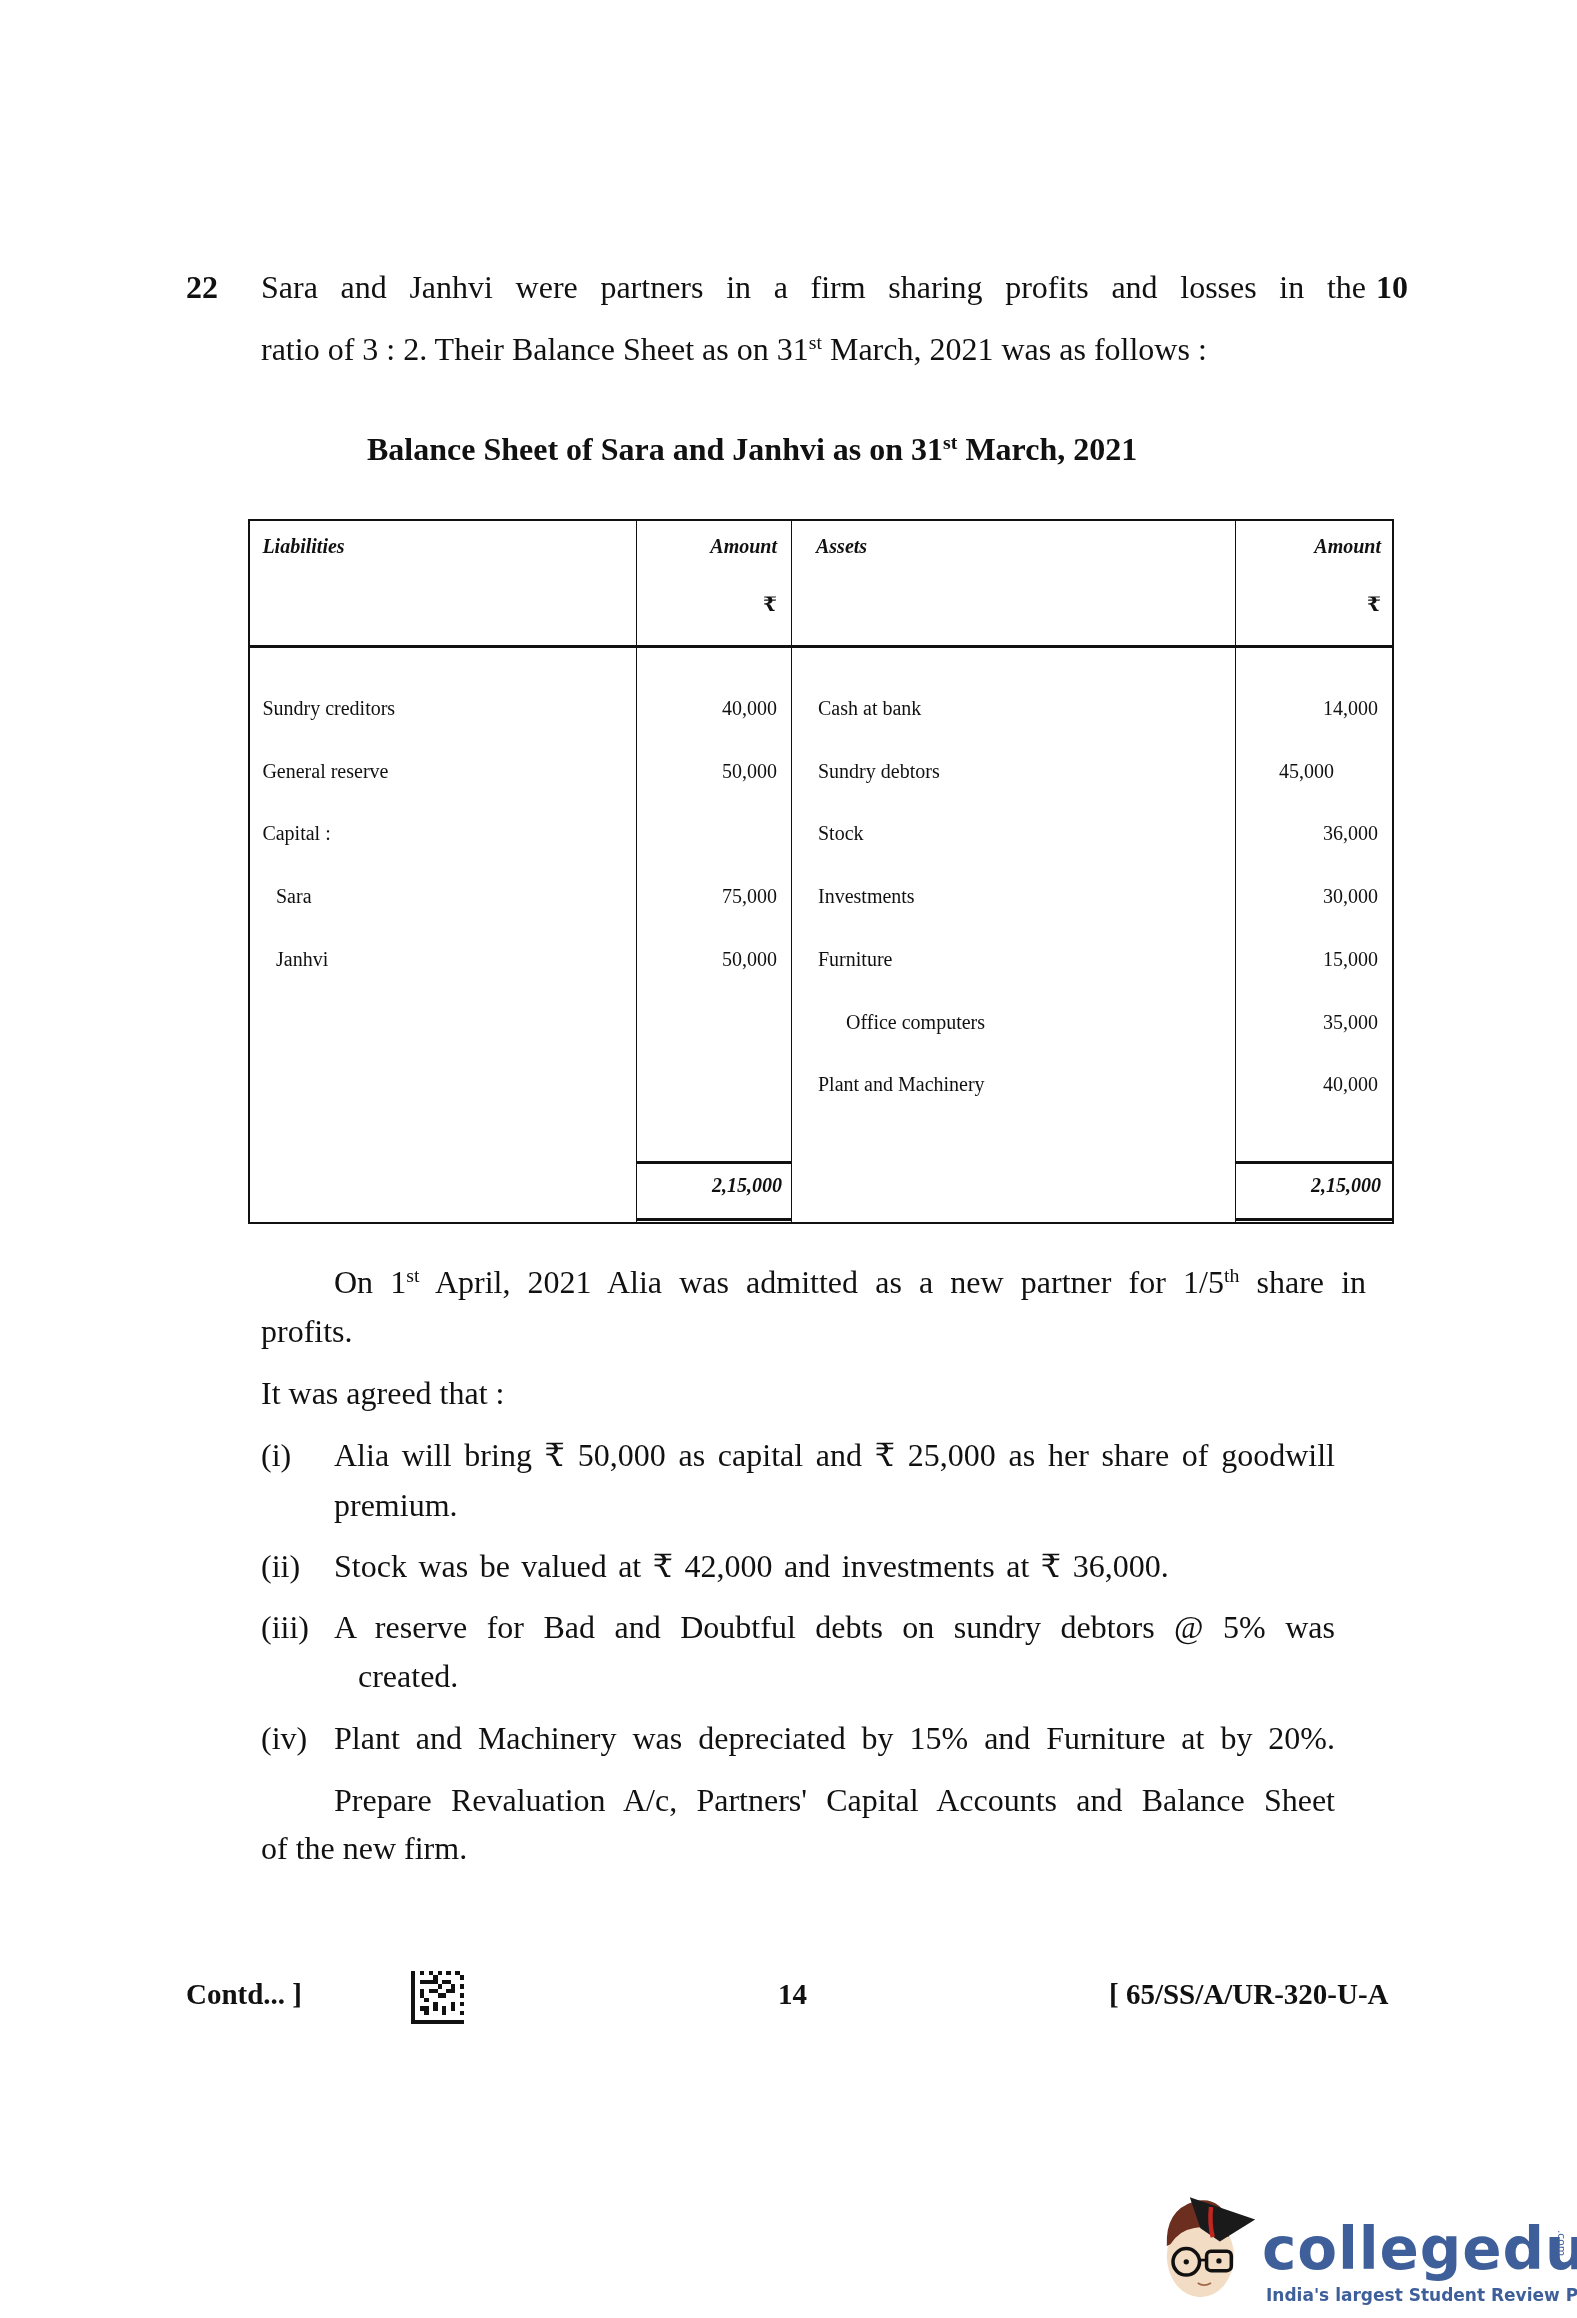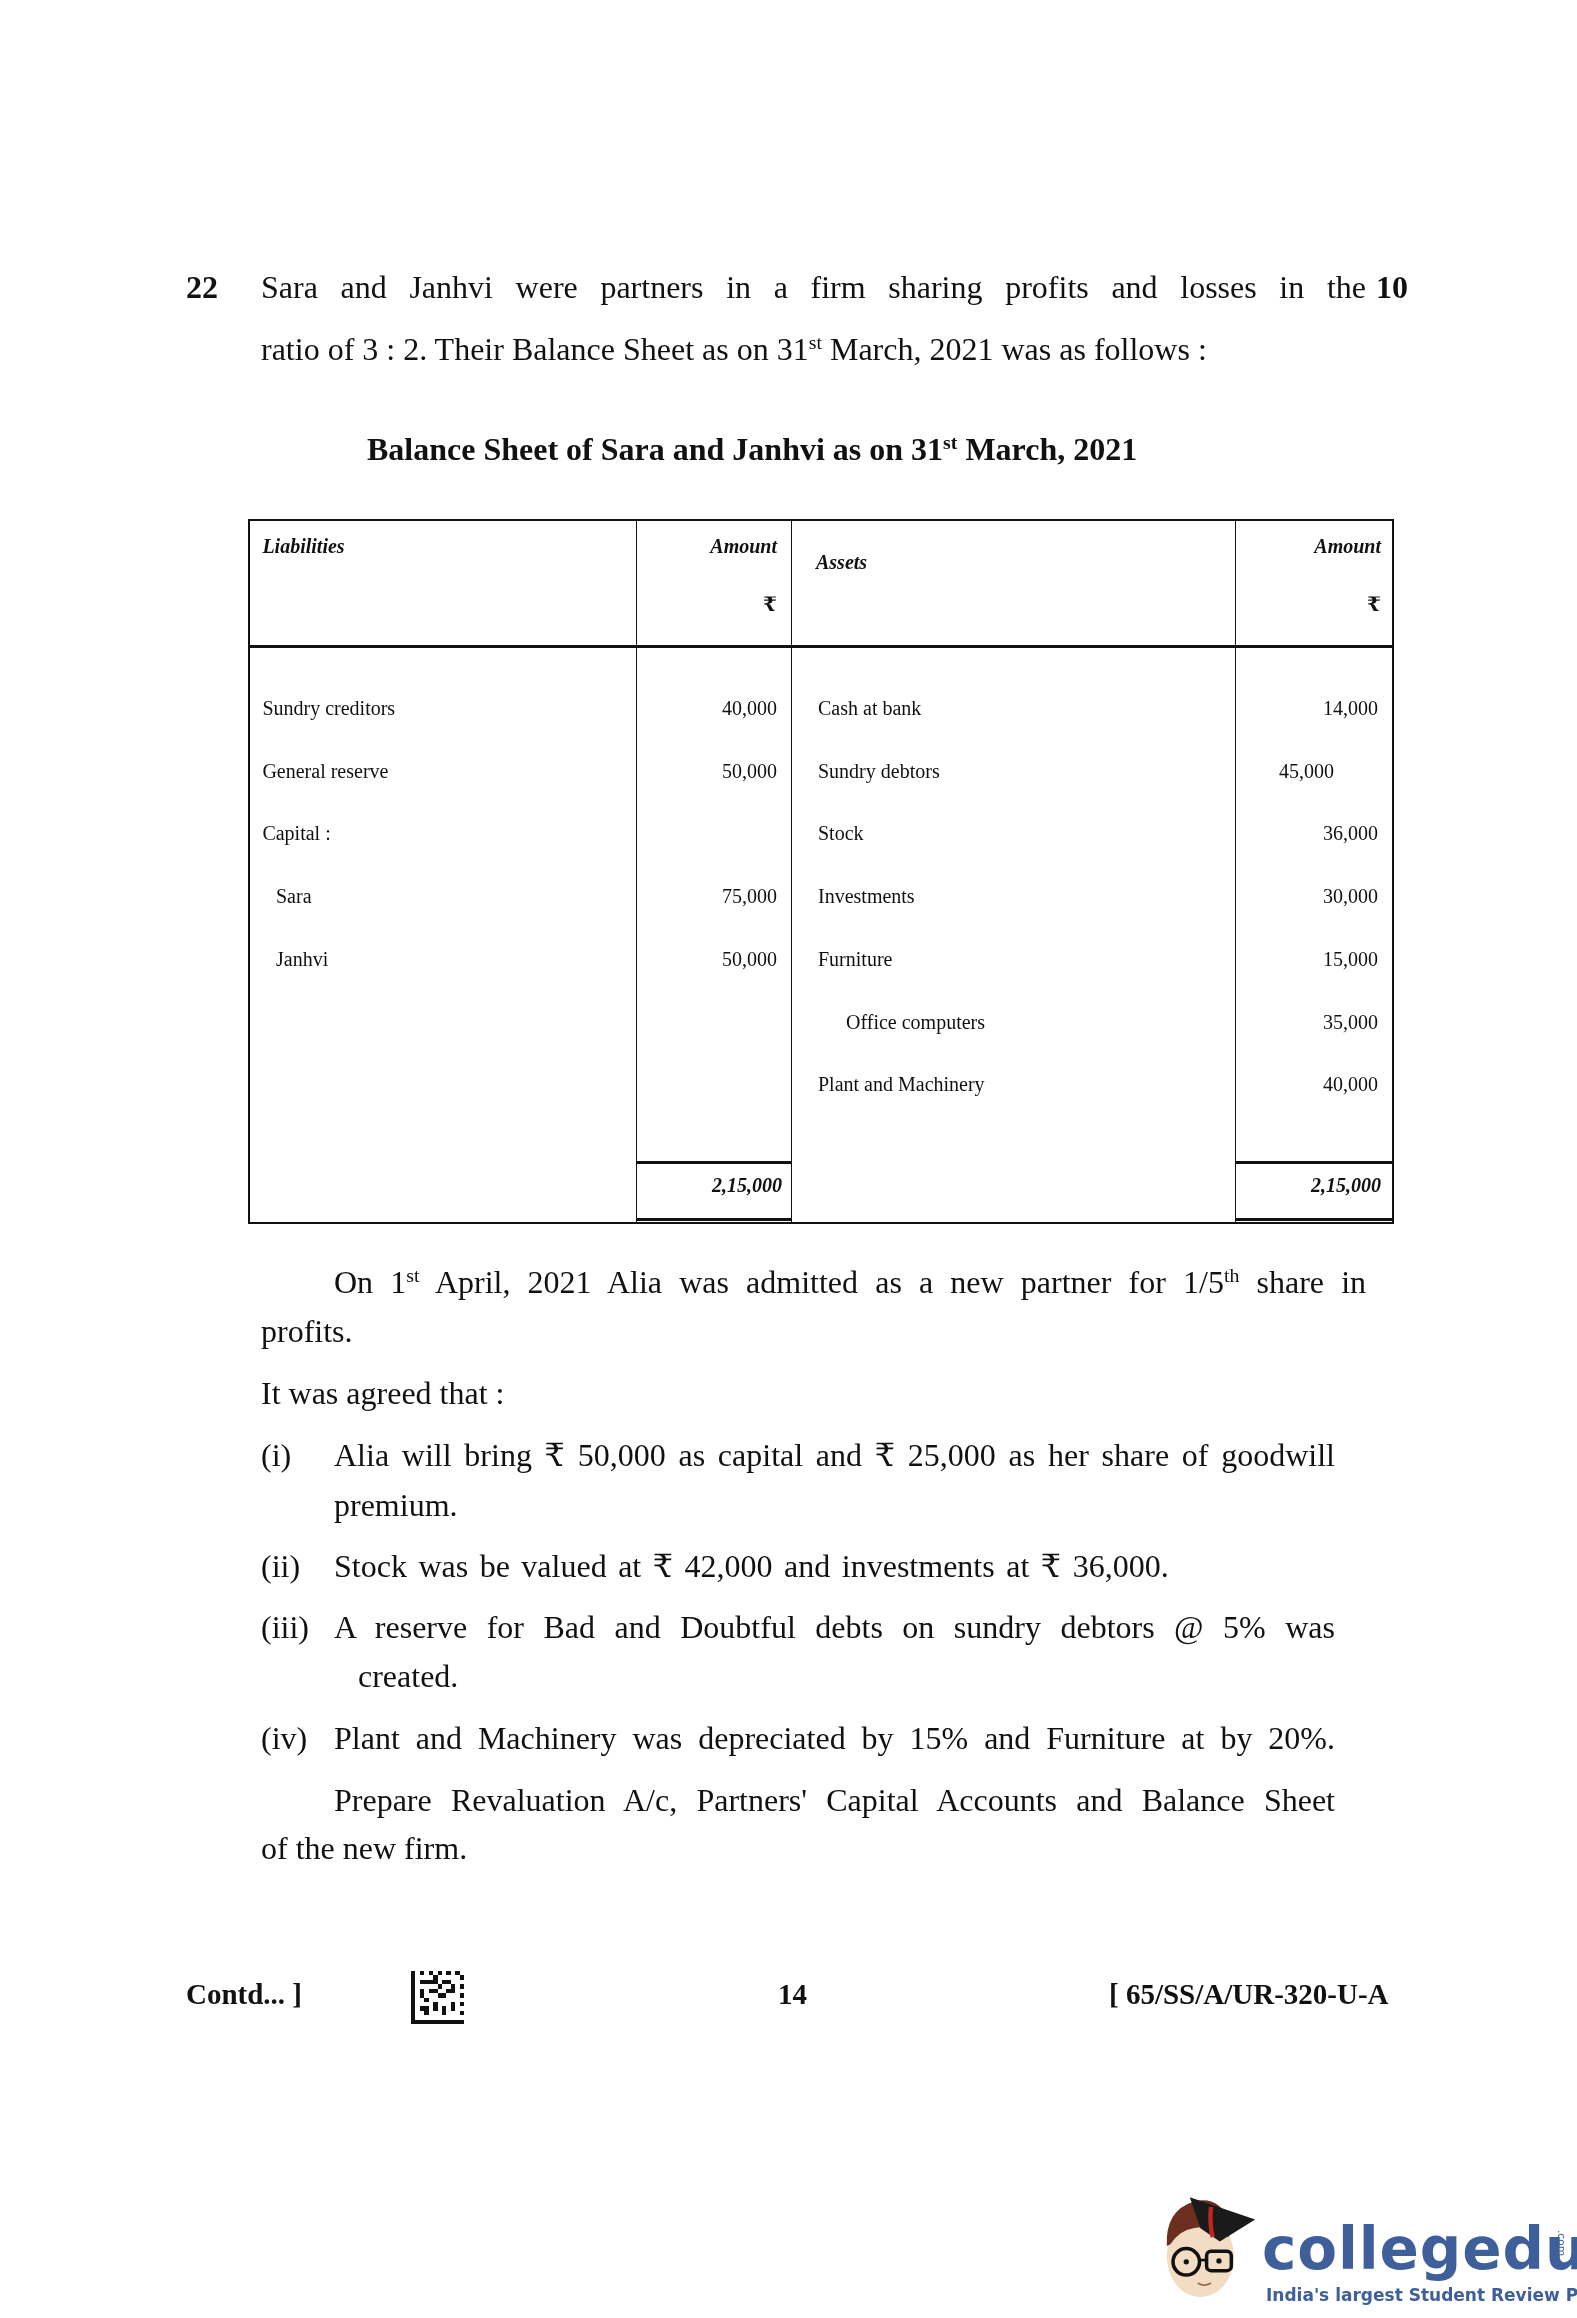--- a/index.html
+++ b/index.html
@@ -48,21 +48,21 @@
   <div class="vline" style="left:1142px;"></div>
   <div class="hline" style="left:0; right:0; top:124px;"></div>
   <div class="hline" style="left:386px; width:156px; top:640px;"></div>
   <div class="hline" style="left:386px; width:156px; top:697px;"></div>
   <div class="hline" style="left:985px; width:159px; top:640px;"></div>
   <div class="hline" style="left:985px; width:159px; top:697px;"></div>
 
   <div class="cell ital bold" style="left:12.4px; top:15px;">Liabilities</div>
   <div class="cell ital bold right" style="left:386px; width:141px; top:15px;">Amount</div>
   <div class="cell bold right" style="left:386px; width:141px; top:73px;">₹</div>
-  <div class="cell ital bold" style="left:566px; top:15px;margin-top:16px;">Assets</div>
+  <div class="cell ital bold" style="left:566px; top:15px;">Assets</div>
   <div class="cell ital bold right" style="left:985px; width:146px; top:15px;">Amount</div>
   <div class="cell bold right" style="left:985px; width:146px; top:73px;">₹</div>
 
   <div>
     <div class="cell" style="left:12.4px; top:177px;">Sundry creditors</div>
     <div class="cell right" style="left:386px; width:141px; top:177px;">40,000</div>
   </div>
   <div>
     <div class="cell" style="left:12.4px; top:240px;">General reserve</div>
     <div class="cell right" style="left:386px; width:141px; top:240px;">50,000</div>

